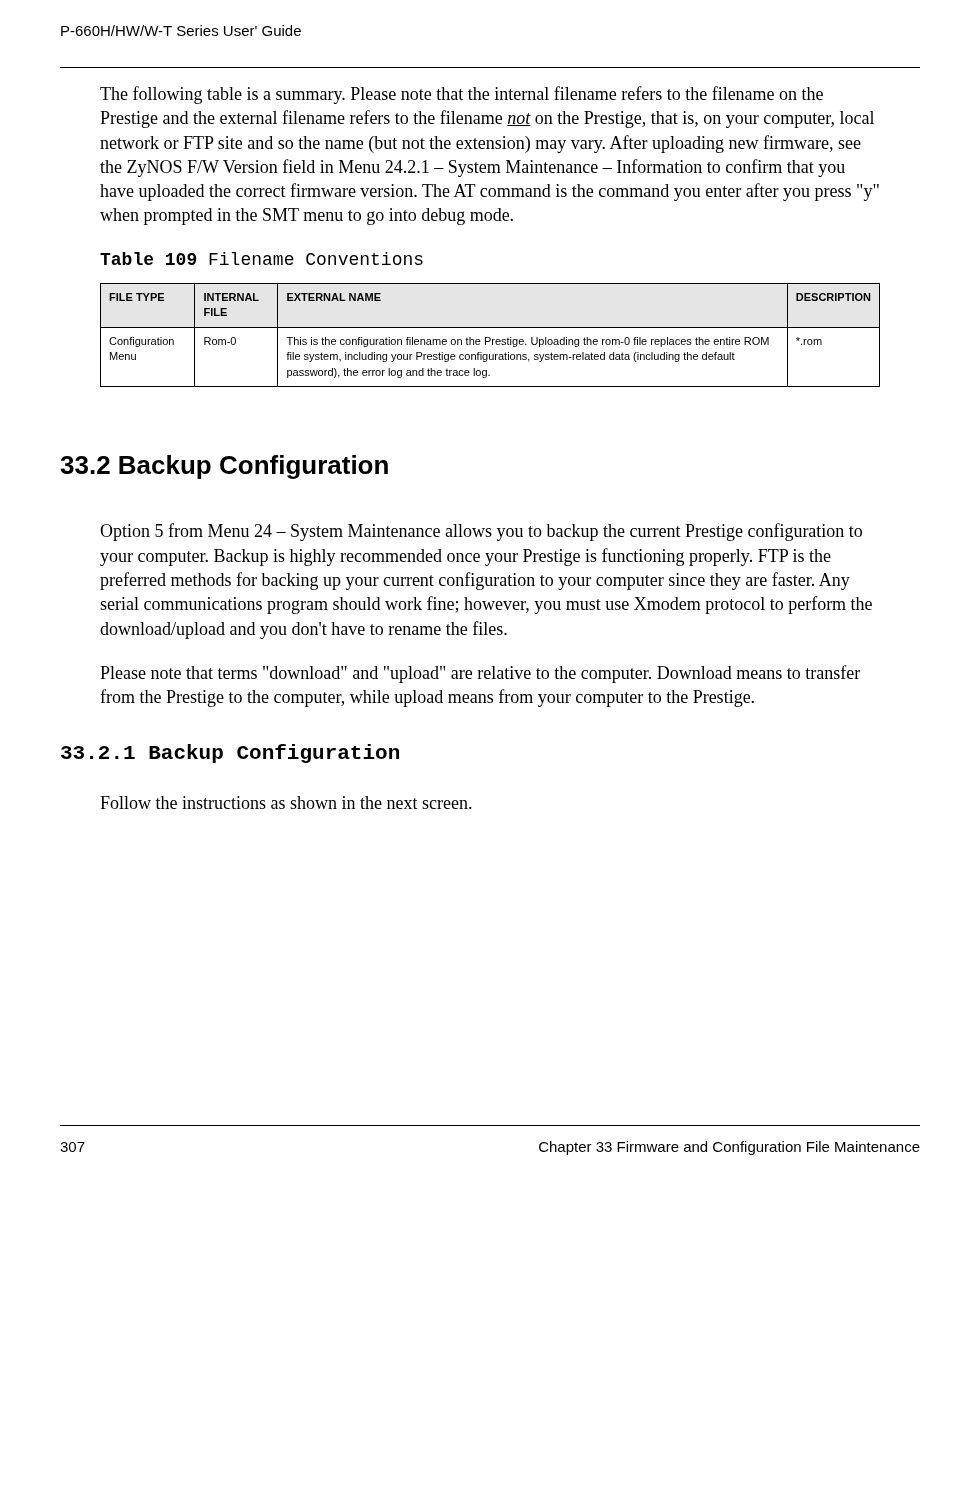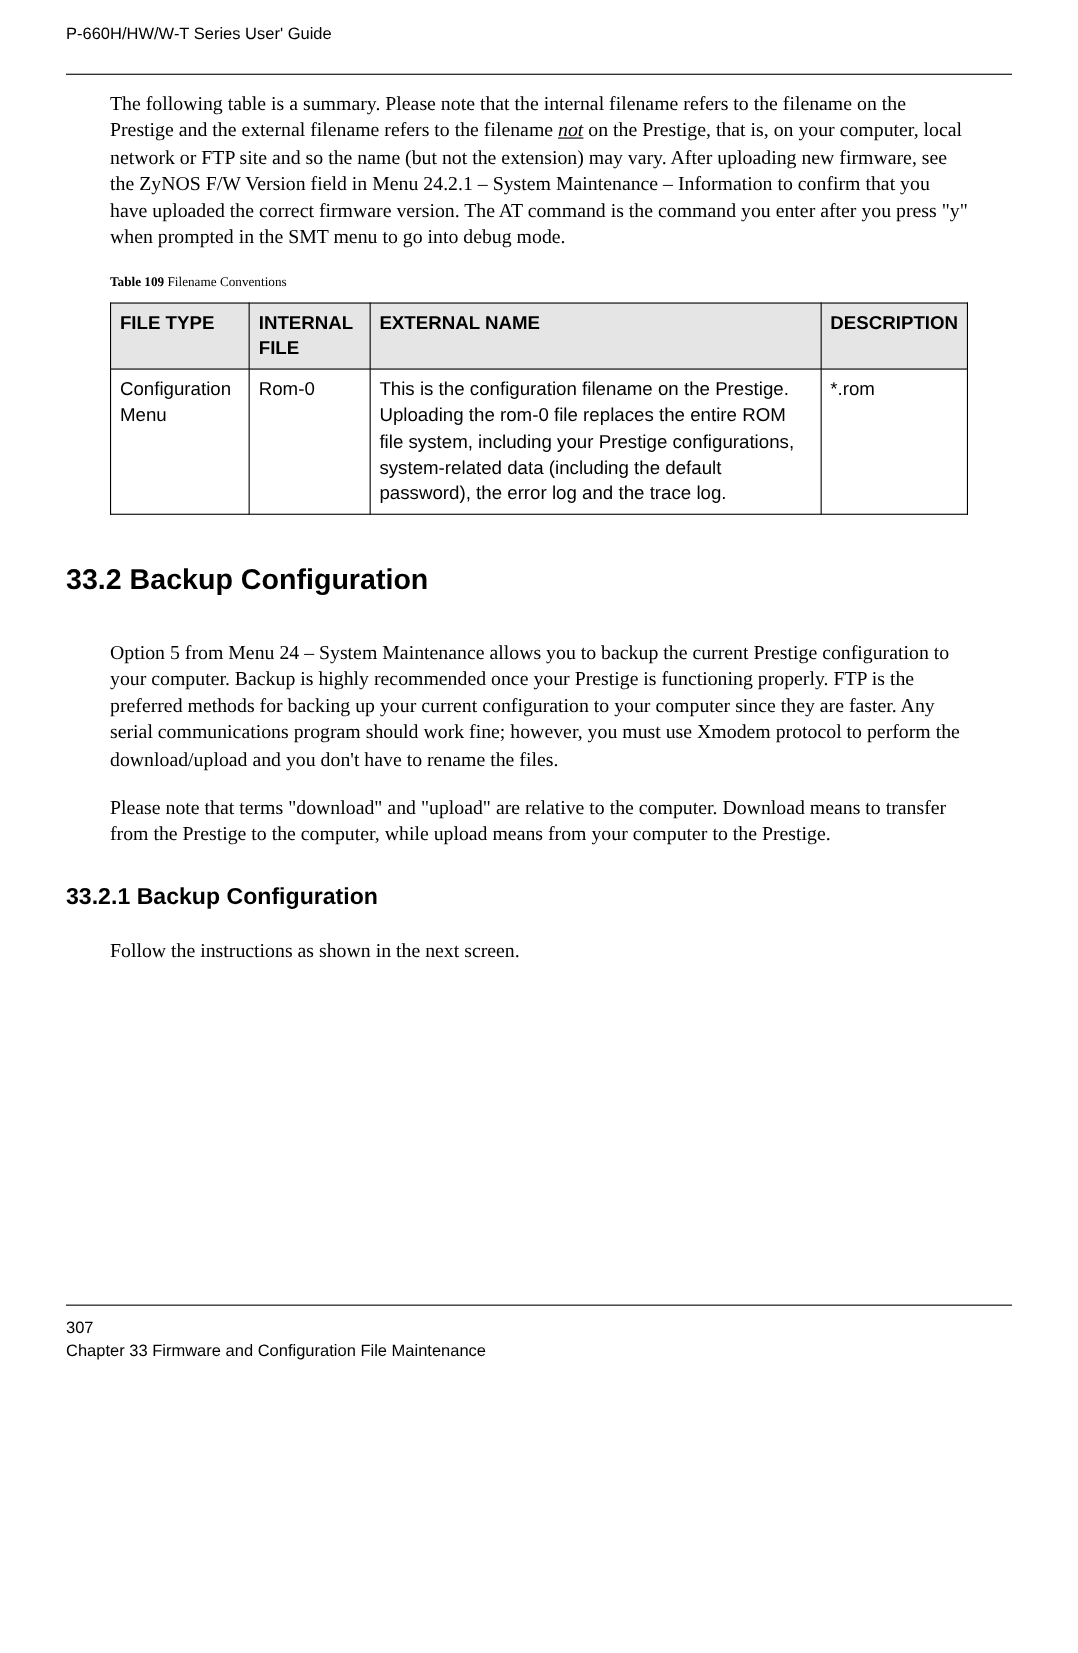--- a/index.html
+++ b/index.html
@@ -22,33 +22,33 @@
       padding-bottom: 26px;
       border-bottom: 1px solid #000;
       margin-bottom: 14px;
     }
     .body-para {
       margin: 6px 40px 20px 40px;
       font-size: 18px;
       line-height: 1.35;
     }
     .table-caption {
-      font-family: Liberation Serif, serif;
-      font-size: 12px;
+      font-family: Liberation Mono, monospace;
+      font-size: 18px;
       margin: 4px 40px 10px 40px;
     }
     .table-caption .bold-label {
       font-weight: bold;
     }
     table.data-table {
       width: calc(100% - 80px);
-      margin: 0 40px 40px 40px;
+      margin: 0 40px 60px 40px;
       border-collapse: collapse;
       font-family: Arial, Helvetica, sans-serif;
-      font-size: 17px;
+      font-size: 11px;
     }
     table.data-table th {
       background: #e5e5e5;
       text-align: left;
       font-weight: bold;
       padding: 6px 8px;
       border: 1px solid #000;
       vertical-align: top;
     }
     table.data-table td {
@@ -56,36 +56,35 @@
       border: 1px solid #000;
       vertical-align: top;
     }
     h2.section-h2 {
       font-family: Arial, Helvetica, sans-serif;
       font-weight: bold;
       font-size: 26px;
       margin: 36px 0 36px 0;
     }
     h3.section-h3 {
-      font-family: Liberation Sans, sans-serif;
+      font-family: Liberation Mono, monospace;
       font-weight: bold;
       font-size: 21px;
       margin: 30px 0 22px 0;
     }
     .spacer {
       height: 290px;
     }
     .footer {
       border-top: 1px solid #000;
       padding-top: 10px;
       font-family: Arial, Helvetica, sans-serif;
       font-size: 15px;
       display: flex;
       justify-content: space-between;
-      flex-direction: column;
     }
     .underline {
       text-decoration: underline;
       font-style: italic;
     }
     .bold {
       font-weight: normal;
     }
   </style>
 </head>

